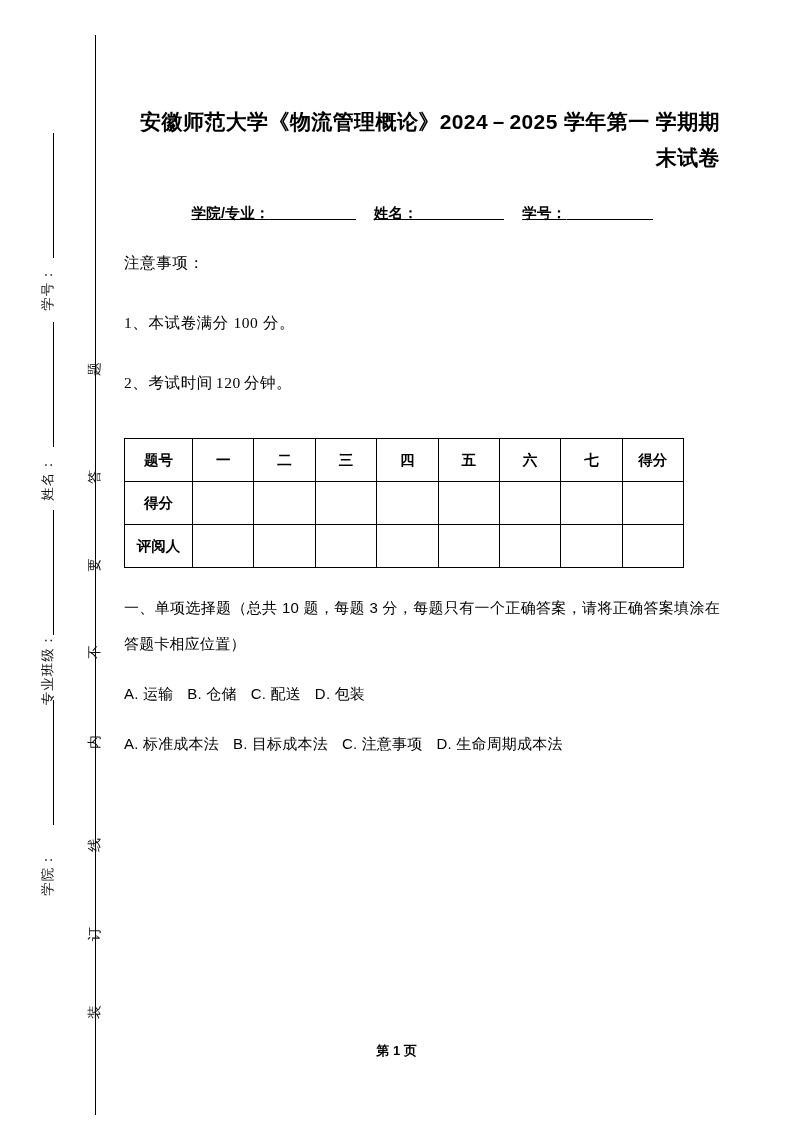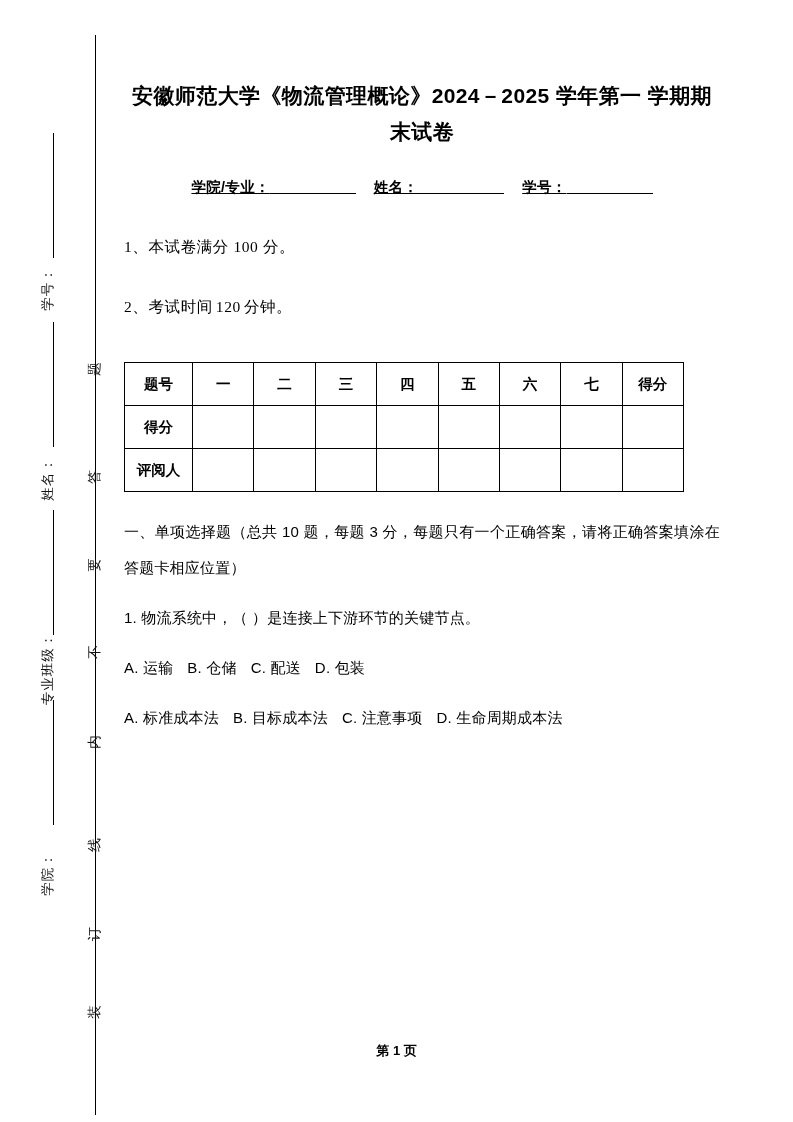--- a/index.html
+++ b/index.html
@@ -66,26 +66,26 @@
   
   #content {
     position: absolute;
     left: 124px;
     top: 0;
     width: 596px;
   }
 
   #doc-title {
     margin: 0;
-    padding-top: 78px;
+    padding-top: 104px;
     font-family: "Liberation Sans", "DejaVu Sans", sans-serif;
     font-weight: bold;
     font-size: 21px;
     line-height: 36px;
-    text-align: center;
+    text-align: right;
     letter-spacing: 0.4px;
   }
 
   #idline {
     margin-top: 28px;
     text-align: center;
     font-family: "Liberation Sans", "DejaVu Sans", sans-serif;
     font-weight: bold;
     font-size: 14.5px;
     letter-spacing: 0.3px;
@@ -190,20 +190,21 @@
 
     <h1 id="doc-title">
       <span>安徽师范大学《物流管理概论》2024－2025 学年第一</span>
       <span>学期期末试卷</span>
     </h1>
 
     <div id="idline">
       <span>学院/专业：</span><span class="blank"></span><span class="gap"></span><span>姓名：</span><span class="blank"></span><span class="gap"></span><span>学号：</span><span class="blank"></span>
     </div>
 
+    <p class="note" id="note-head">注意事项：</p>
     <p class="note" id="note-1">1、本试卷满分 100 分。</p>
     <p class="note" id="note-2"><span>2、考试时间</span><span class="ul-val">120</span><span>分钟。</span></p>
 
     <table id="score-table">
       <colgroup>
         <col class="c-head">
           <col>
           <col>
           <col>
           <col>
@@ -244,21 +245,20 @@
           <td></td>
           <td></td>
           <td></td>
           <td></td>
         </tr>
       </tbody>
     </table>
 
     <p class="sec-head" id="sec-1">一、单项选择题（总共 10 题，每题 3 分，每题只有一个正确答案，请将正确答案填涂在答题卡相应位置）</p>
 
-    <p class="q-stem">1. 物流系统中，（  ）是连接上下游环节的关键节点。</p>
     <p class="q-opts">
       <span class="opt">A. 运输</span><span class="opt">B. 仓储</span><span class="opt">C. 配送</span><span class="opt">D. 包装</span>
     </p>
 
     <p class="q-opts">
       <span class="opt">A. 标准成本法</span><span class="opt">B. 目标成本法</span><span class="opt">C. 注意事项</span><span>D. 生命周期成本法</span>
     </p>
   </div>
 
   <div id="footer">第 1 页</div>

